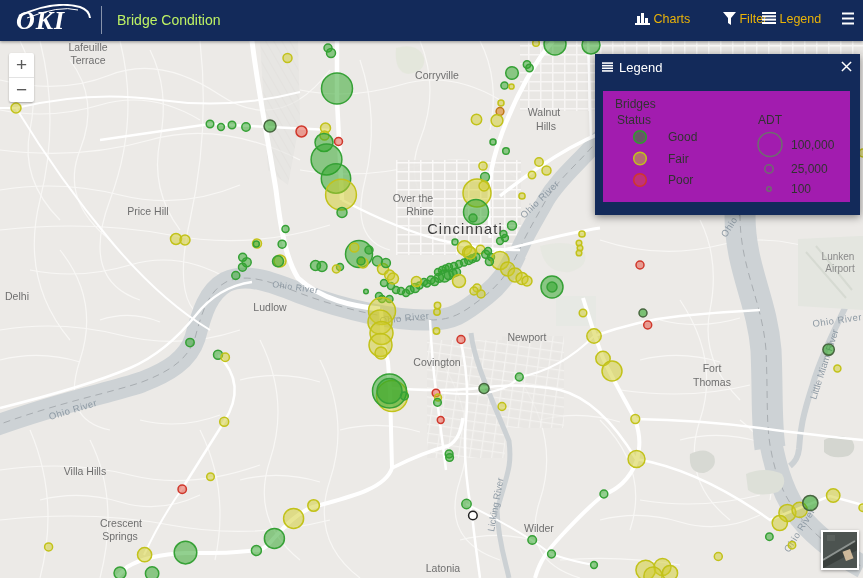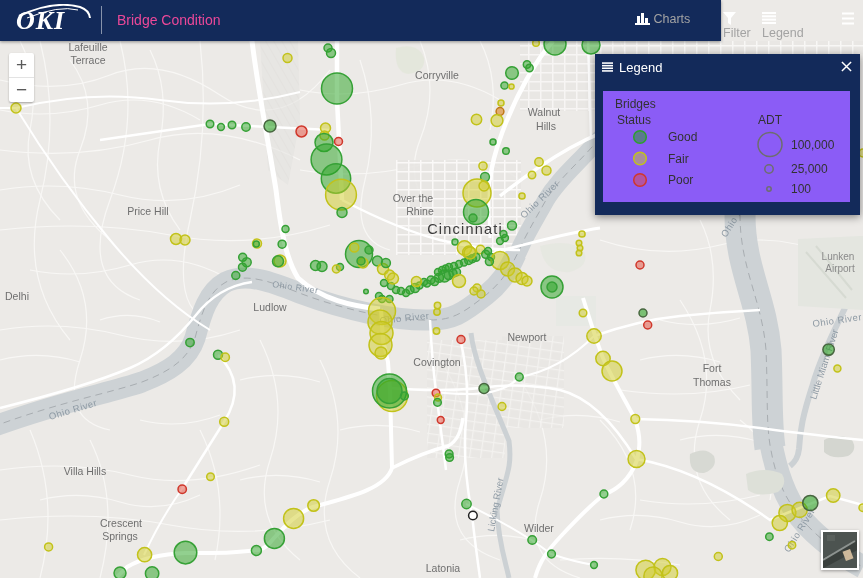--- a/index.html
+++ b/index.html
@@ -1,25 +1,25 @@
 <!DOCTYPE html>
 <html><head><meta charset="utf-8">
 <style>
   html,body{margin:0;padding:0;width:863px;height:578px;overflow:hidden;
     font-family:"Liberation Sans",sans-serif;-webkit-font-smoothing:antialiased;}
   *{-webkit-font-smoothing:antialiased;}
   #app{position:relative;width:863px;height:578px;background:#eceae7;overflow:hidden;}
-  #hdr{position:absolute;left:0;top:0;width:721px;height:41px;background:#132a5a;
+  #hdr{position:absolute;left:0;top:0;width:863px;height:41px;background:#132a5a;
       box-shadow:0 1px 3px rgba(0,0,0,.4);z-index:30;}
   #sep{position:absolute;left:101px;top:6px;width:1px;height:28px;background:#8793ab;}
-  #title{position:absolute;left:117px;top:12px;color:#ec4899;font-size:14px;}
-  .hbtn{position:absolute;top:12px;color:#a3a3a3;font-size:12.5px;}
+  #title{position:absolute;left:117px;top:12px;color:#bef264;font-size:14px;}
+  .hbtn{position:absolute;top:12px;color:#eab308;font-size:12.5px;}
   #legend{position:absolute;left:595px;top:54px;width:265px;height:161px;background:#132a5a;
      box-shadow:0 2px 8px rgba(0,0,0,.45);z-index:20;}
-  #legend .inner{position:absolute;left:8px;top:37px;width:247px;height:111px;background:#8b5cf6;}
+  #legend .inner{position:absolute;left:8px;top:37px;width:247px;height:111px;background:#a21caf;}
   #zoom{position:absolute;left:9px;top:53px;width:25px;height:49px;background:#fff;
      border-radius:2px;box-shadow:0 1px 2px rgba(0,0,0,.3);z-index:10;}
   #zoom .zb{width:25px;height:24px;text-align:center;line-height:24px;font-size:19px;color:#5a5a5a;}
   #zoom .zb.first{border-bottom:1px solid #e3e3e3;}
   #sat{position:absolute;left:821px;top:530px;width:38px;height:40px;background:#fff;
      box-shadow:0 1px 3px rgba(0,0,0,.35);z-index:10;}
 </style></head>
 <body>
 <div id="app">
   <svg id="map" width="863" height="578" viewBox="0 0 863 578" style="position:absolute;left:0;top:0">

